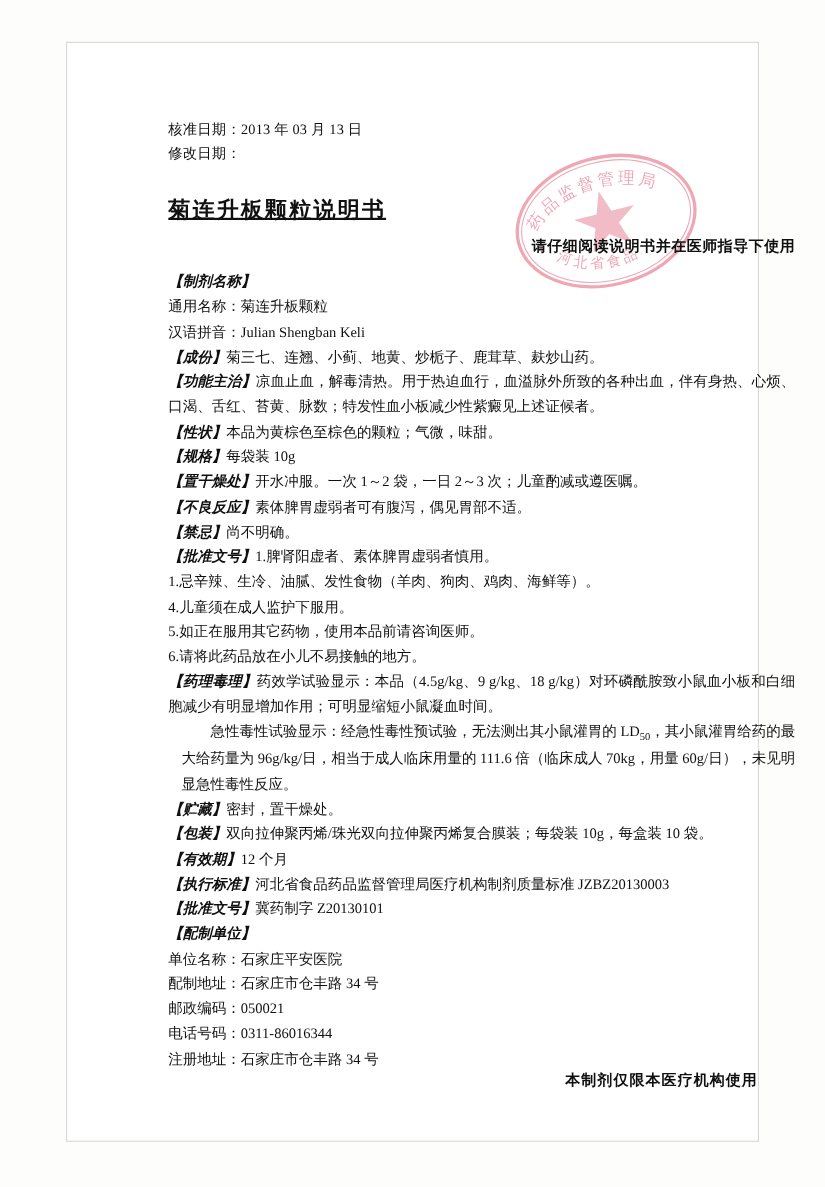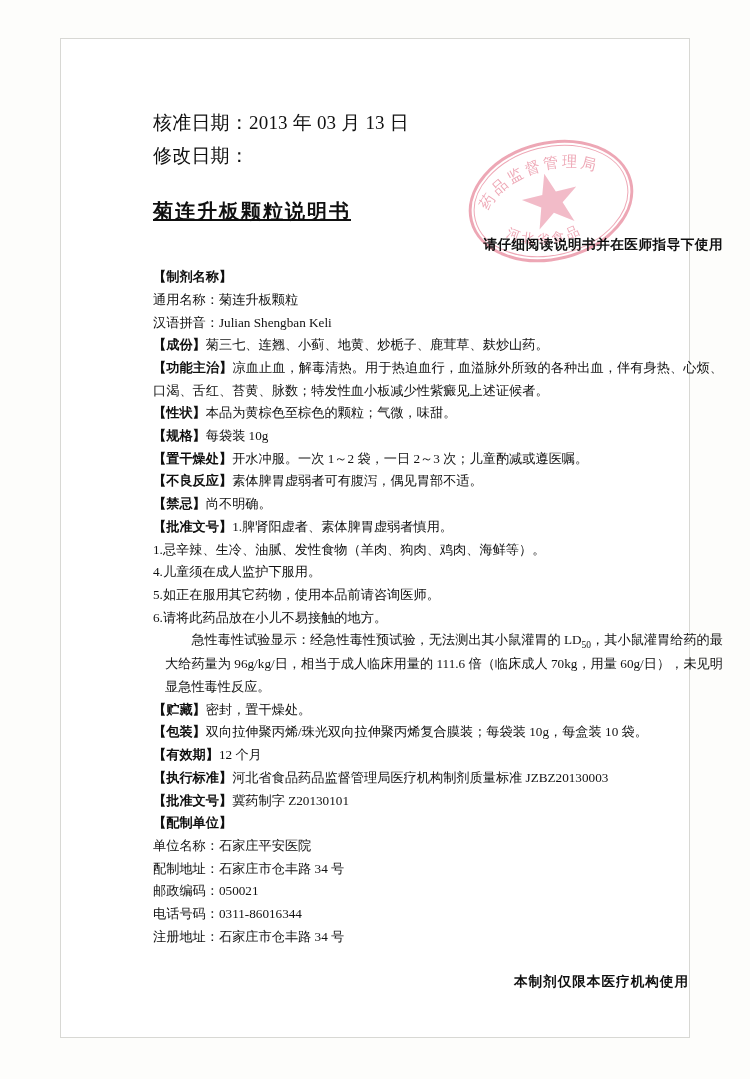--- a/index.html
+++ b/index.html
@@ -35,21 +35,21 @@
     position: absolute;
     left: 92px;
     top: 68px;
     width: 570px;
     font-size: 13.2px;
     line-height: 1.72;
     color: #101010;
   }
   .hdr-line {
     white-space: pre;
-    font-size: 19px;
+    font-size: 13px;
     letter-spacing: 0.2px;
   }
   .title {
     text-align: left;
     font-size: 20px;
     font-weight: bold;
     letter-spacing: 2px;
     margin-top: 22px;
     margin-bottom: 4px;
     text-decoration: underline;
@@ -65,20 +65,21 @@
     margin: 0;
     text-align: justify;
     text-justify: inter-ideograph;
   }
   .para.indent {
     text-indent: 2em;
     margin-left: 12px;
   }
   .label {
     font-weight: bold;
+    font-style: italic;
   }
   .sub {
     font-size: 0.72em;
     vertical-align: sub;
   }
   .footer {
     position: absolute;
     left: 0;
     right: 0;
     bottom: 46px;
@@ -148,20 +149,21 @@
       <p class="para"><span class="label">【置干燥处】</span><span>开水冲服。一次 1～2 袋，一日 2～3 次；儿童酌减或遵医嘱。</span></p>
       <p class="para"><span class="label">【不良反应】</span><span>素体脾胃虚弱者可有腹泻，偶见胃部不适。</span></p>
       <p class="para"><span class="label">【禁忌】</span><span>尚不明确。</span></p>
       <p class="para"><span class="label">【批准文号】</span><span>1.脾肾阳虚者、素体脾胃虚弱者慎用。</span></p>
 
       <p class="para">1.忌辛辣、生冷、油腻、发性食物（羊肉、狗肉、鸡肉、海鲜等）。</p>
       <p class="para">4.儿童须在成人监护下服用。</p>
       <p class="para">5.如正在服用其它药物，使用本品前请咨询医师。</p>
       <p class="para">6.请将此药品放在小儿不易接触的地方。</p>
 
+      <p class="para"><span class="label">【药理毒理】</span><span>药效学试验显示：本品（4.5g/kg、9 g/kg、18 g/kg）对环磷酰胺致小鼠血小板和白细胞减少有明显增加作用；可明显缩短小鼠凝血时间。</span></p>
       <p class="para indent"><span>急性毒性试验显示：经急性毒性预试验，无法测出其小鼠灌胃的 LD</span><span class="sub">50</span><span>，其小鼠灌胃给药的最大给药量为 96g/kg/日，相当于成人临床用量的 111.6 倍（临床成人 70kg，用量 60g/日），未见明显急性毒性反应。</span></p>
 
       <p class="para"><span class="label">【贮藏】</span><span>密封，置干燥处。</span></p>
       <p class="para"><span class="label">【包装】</span><span>双向拉伸聚丙烯/珠光双向拉伸聚丙烯复合膜装；每袋装 10g，每盒装 10 袋。</span></p>
       <p class="para"><span class="label">【有效期】</span><span>12 个月</span></p>
       <p class="para"><span class="label">【执行标准】</span><span>河北省食品药品监督管理局医疗机构制剂质量标准 JZBZ20130003</span></p>
       <p class="para"><span class="label">【批准文号】</span><span>冀药制字 Z20130101</span></p>
       <p class="para"><span class="label">【配制单位】</span><span></span></p>
 
       <p class="para"><span>单位名称：</span><span>石家庄平安医院</span></p>

